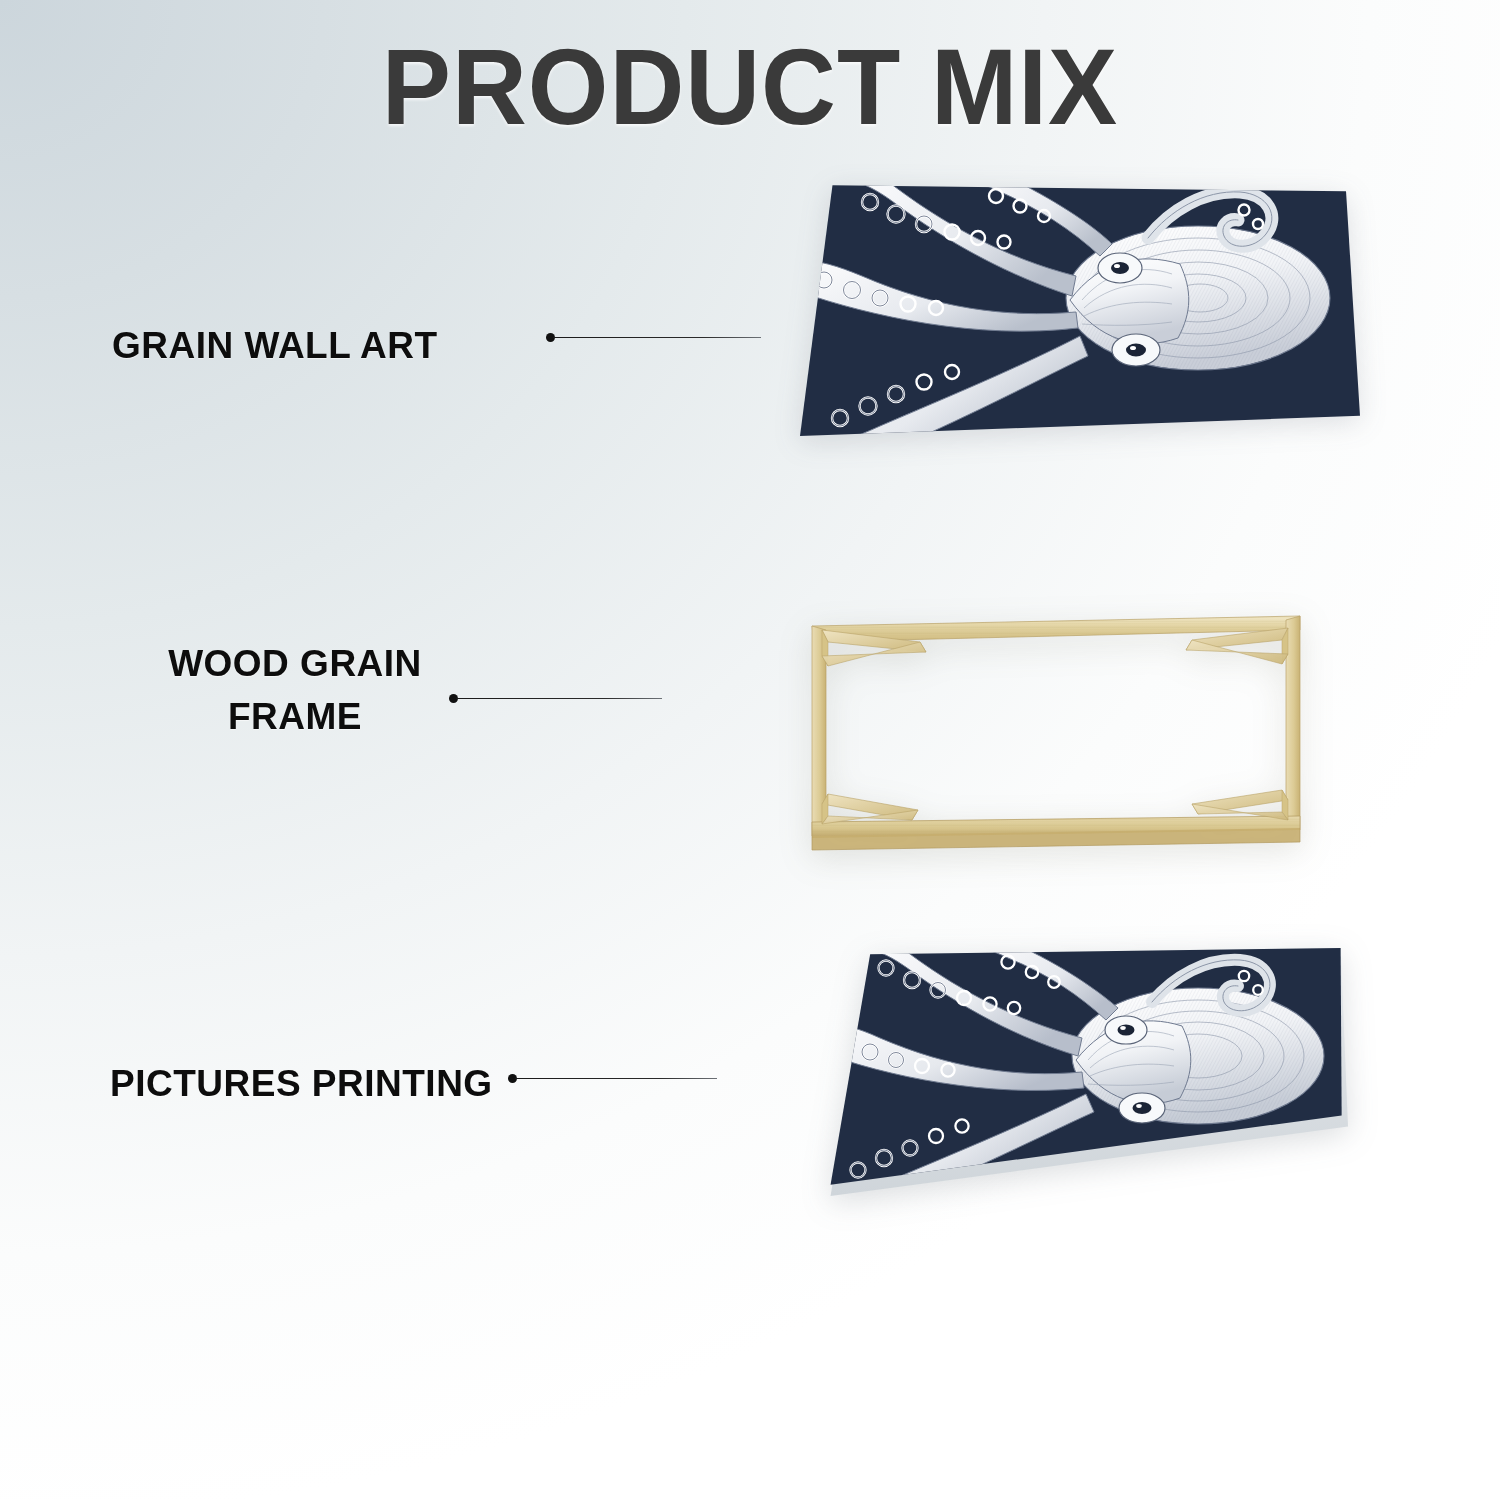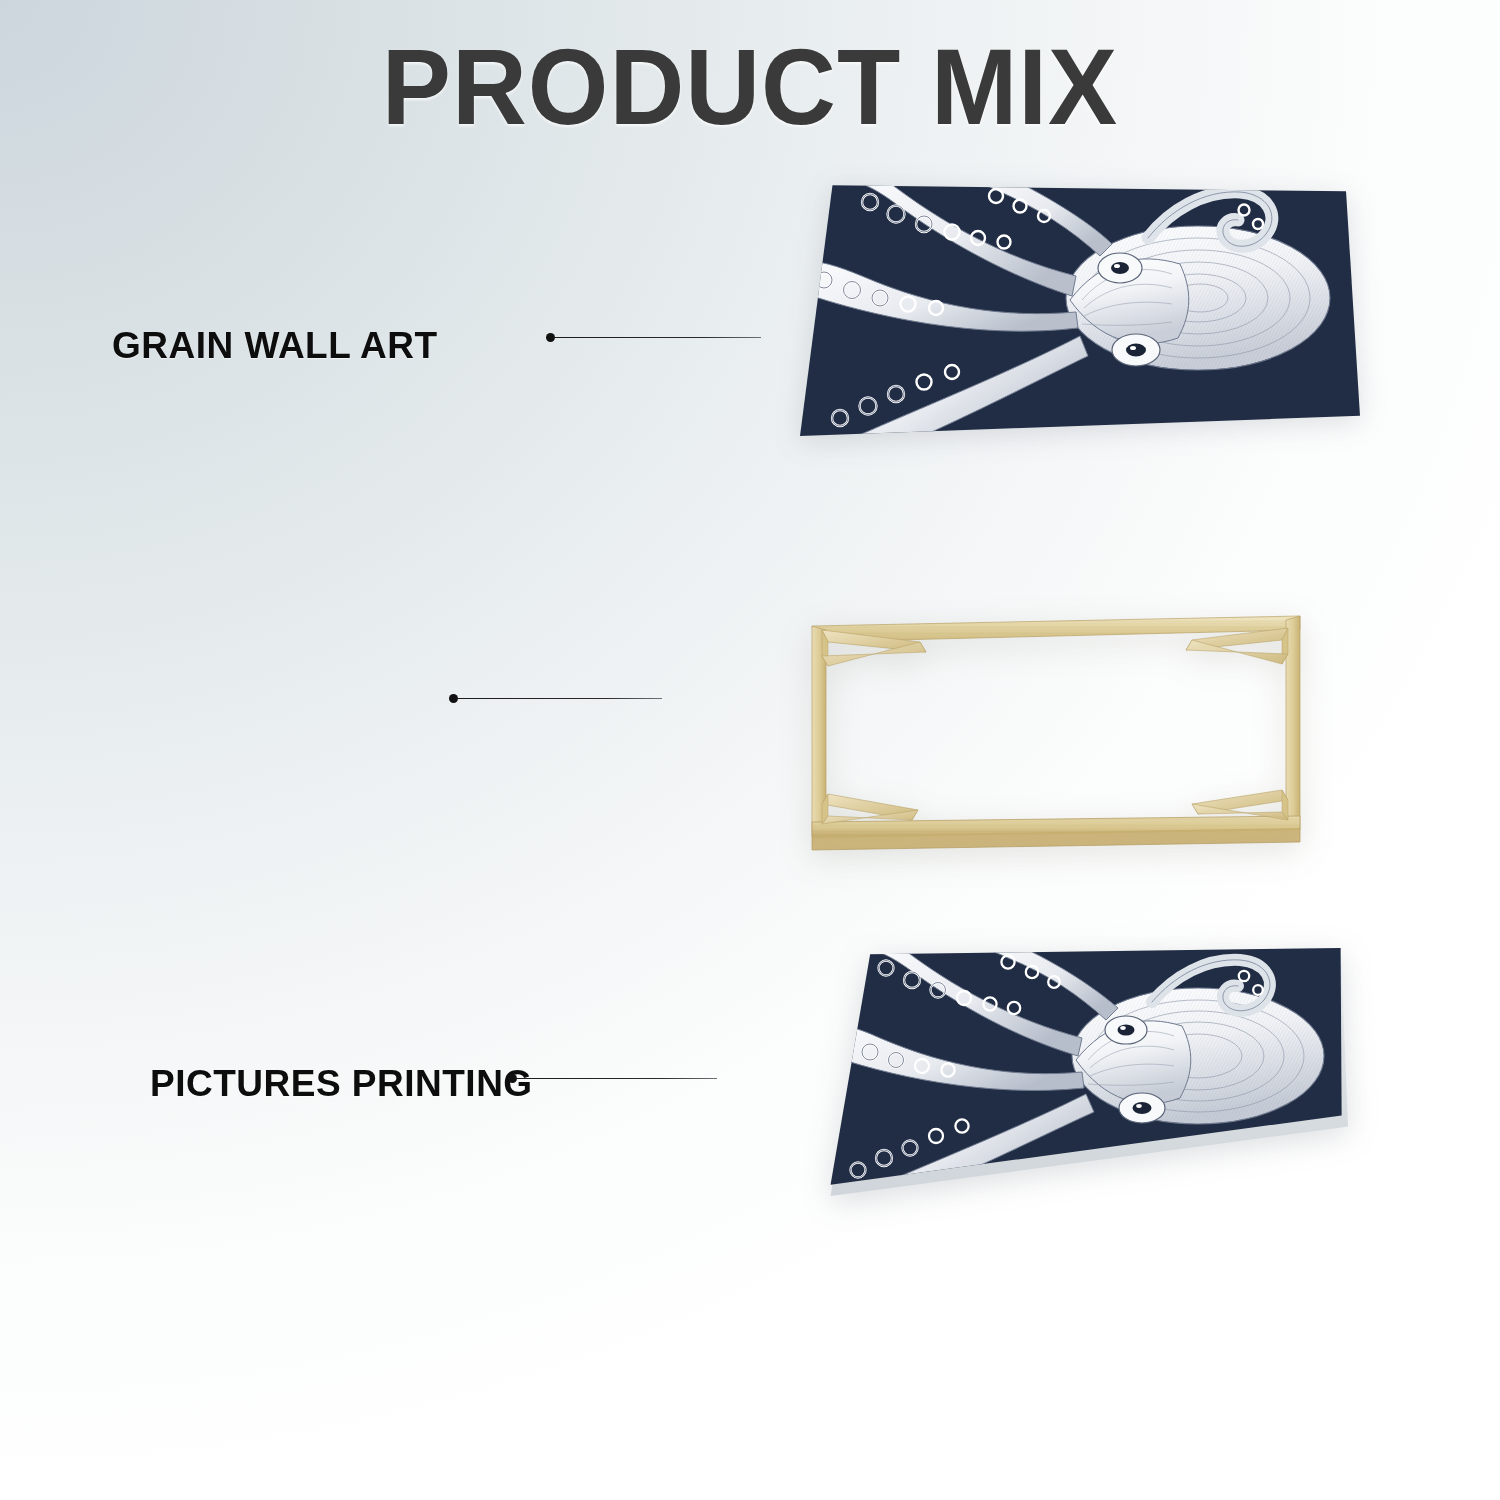--- a/index.html
+++ b/index.html
@@ -50,21 +50,21 @@
     font-size:37px;
     letter-spacing:.5px;
     color:#0d0d0d;
     line-height:1.42;
     white-space:pre-line;
     z-index:7;
     text-shadow:0 1px 1px rgba(255,255,255,.6);
   }
   .label.l1 { left:112px; top:320px; }
   .label.l2 { left:150px; top:638px; width:290px; text-align:center; }
-  .label.l3 { left:110px; top:1058px;margin-left:40px; }
+  .label.l3 { left:110px; top:1058px; }
 
   
   .leader { position:absolute; height:12px; z-index:7; }
   .leader .dot {
     position:absolute; left:0; top:2px;
     width:9px; height:9px; border-radius:50%;
     background:#111;
   }
   .leader .ln {
     position:absolute; left:7px; top:5.5px;
@@ -229,20 +229,22 @@
             <circle cx="52" cy="110" r="8.5"></circle>
             <circle cx="80" cy="118" r="8"></circle>
           <circle cx="40" cy="238" r="8"></circle>
             <circle cx="68" cy="226" r="8.5"></circle>
             <circle cx="96" cy="214" r="8"></circle>
         </g>
       </svg>
     </div>
   </div>
 
+  <div class="label l2">WOOD GRAIN
+FRAME</div>
   <div class="leader k2">
     <span class="dot"></span>
     <span class="ln"></span>
   </div>
 
   <div class="prod2">
     <svg viewBox="0 0 530 248" preserveAspectRatio="none">
       <defs>
         <linearGradient id="woodTop" x1="0" y1="0" x2="0" y2="1">
           <stop offset="0%" stop-color="#f2e8c8"></stop>

